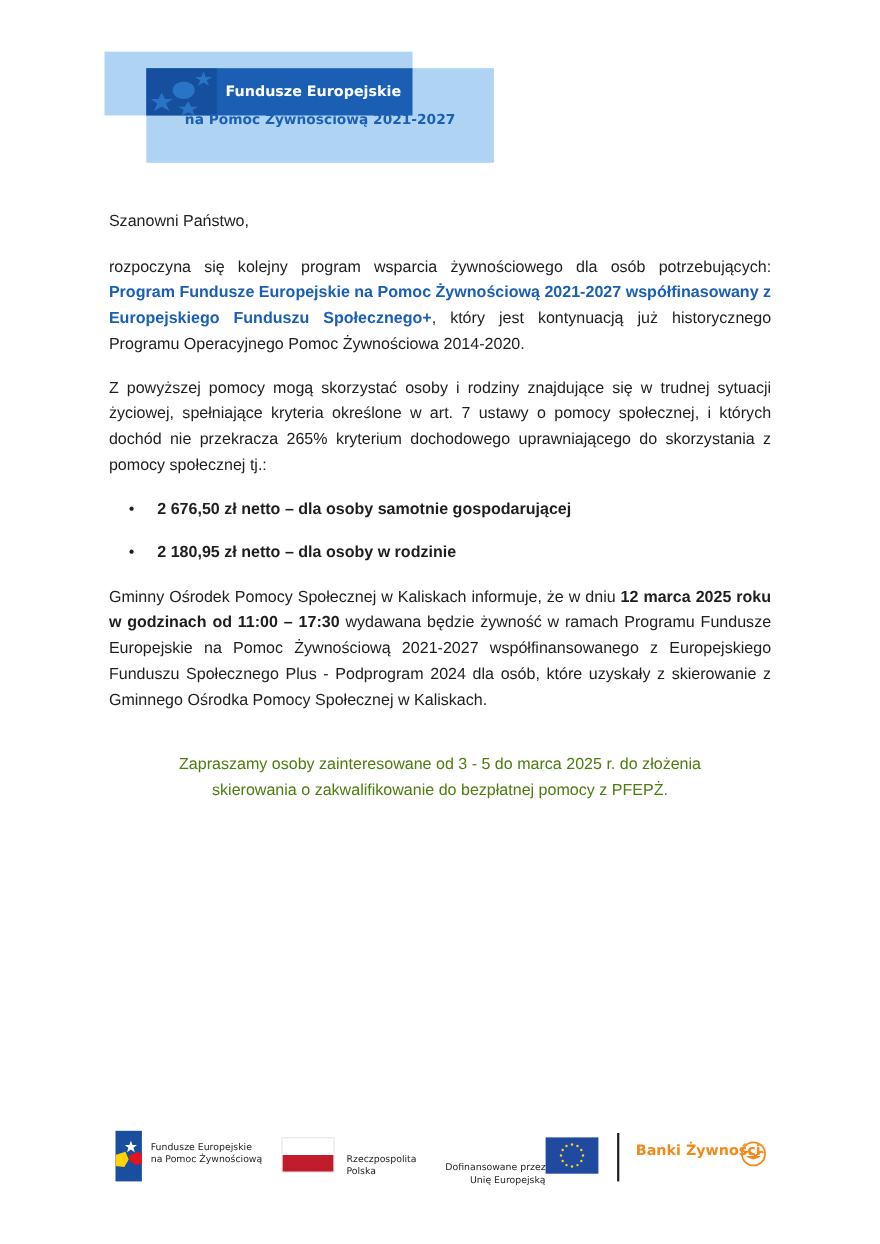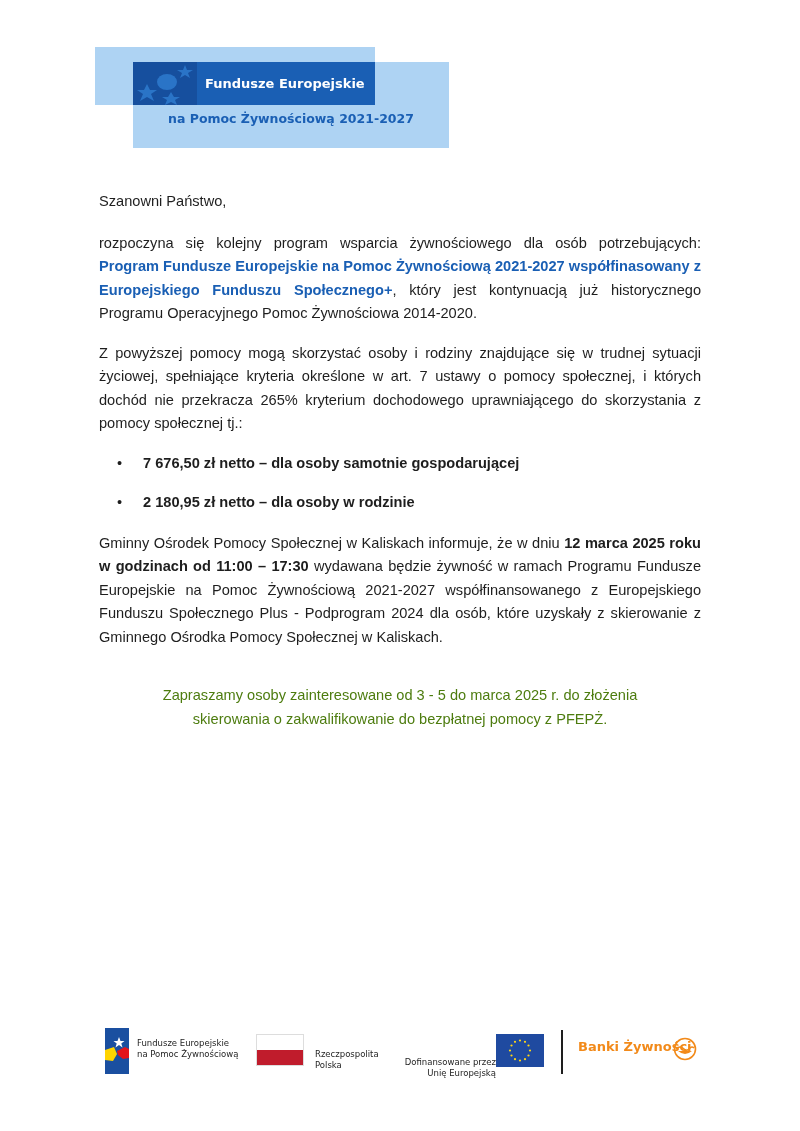--- a/index.html
+++ b/index.html
@@ -54,21 +54,21 @@
       width: 170px;
       height: 43px;
       line-height: 43px;
       color: #ffffff;
       font-weight: bold;
       font-size: 13px;
       font-family: "DejaVu Sans", sans-serif;
     }
     .banner .title2 {
       position: absolute;
-      left: 38px; top: 52px;
+      left: 38px; top: 42px;
       width: 316px;
       height: 40px;
       line-height: 40px;
       text-align: center;
       color: #1a5fb4;
       font-weight: bold;
       font-size: 12.5px;
       font-family: "DejaVu Sans", sans-serif;
     }
 
@@ -219,21 +219,21 @@
 <div class="content">
   <p class="greeting">Szanowni Państwo,</p>
 
   <p class="para"><span>rozpoczyna się kolejny program wsparcia żywnościowego dla osób potrzebujących: </span><span class="blue-bold">Program Fundusze Europejskie na Pomoc Żywnościową 2021-2027 współfinasowany z Europejskiego Funduszu Społecznego+</span><span>, który jest kontynuacją już historycznego Programu Operacyjnego Pomoc Żywnościowa 2014-2020.</span></p>
 
   <p class="para">Z powyższej pomocy mogą skorzystać osoby i rodziny znajdujące się w trudnej  sytuacji życiowej, spełniające kryteria określone w art. 7 ustawy o pomocy   społecznej,  i których dochód nie przekracza 265% kryterium dochodowego uprawniającego do skorzystania z pomocy społecznej tj.:</p>
 
   <ul class="criteria">
     <li>
       <span class="bullet">•</span>
-      <span>7 676,50 zł netto – dla osoby samotnie gospodarującej</span>
+      <span>2 676,50 zł netto – dla osoby samotnie gospodarującej</span>
     </li>
     <li>
       <span class="bullet">•</span>
       <span>2 180,95 zł netto – dla osoby w rodzinie</span>
     </li>
   </ul>
 
   <p><span>Gminny Ośrodek Pomocy Społecznej w Kaliskach informuje, że w dniu </span><span class="bold">12 marca 2025 roku w godzinach od  11:00 – 17:30</span><span>  wydawana będzie żywność  w ramach Programu Fundusze Europejskie na Pomoc Żywnościową 2021-2027 współfinansowanego z Europejskiego Funduszu Społecznego Plus - Podprogram 2024 dla osób, które uzyskały z skierowanie z Gminnego Ośrodka Pomocy Społecznej w Kaliskach.</span></p>
 
   <p class="red-notice">

